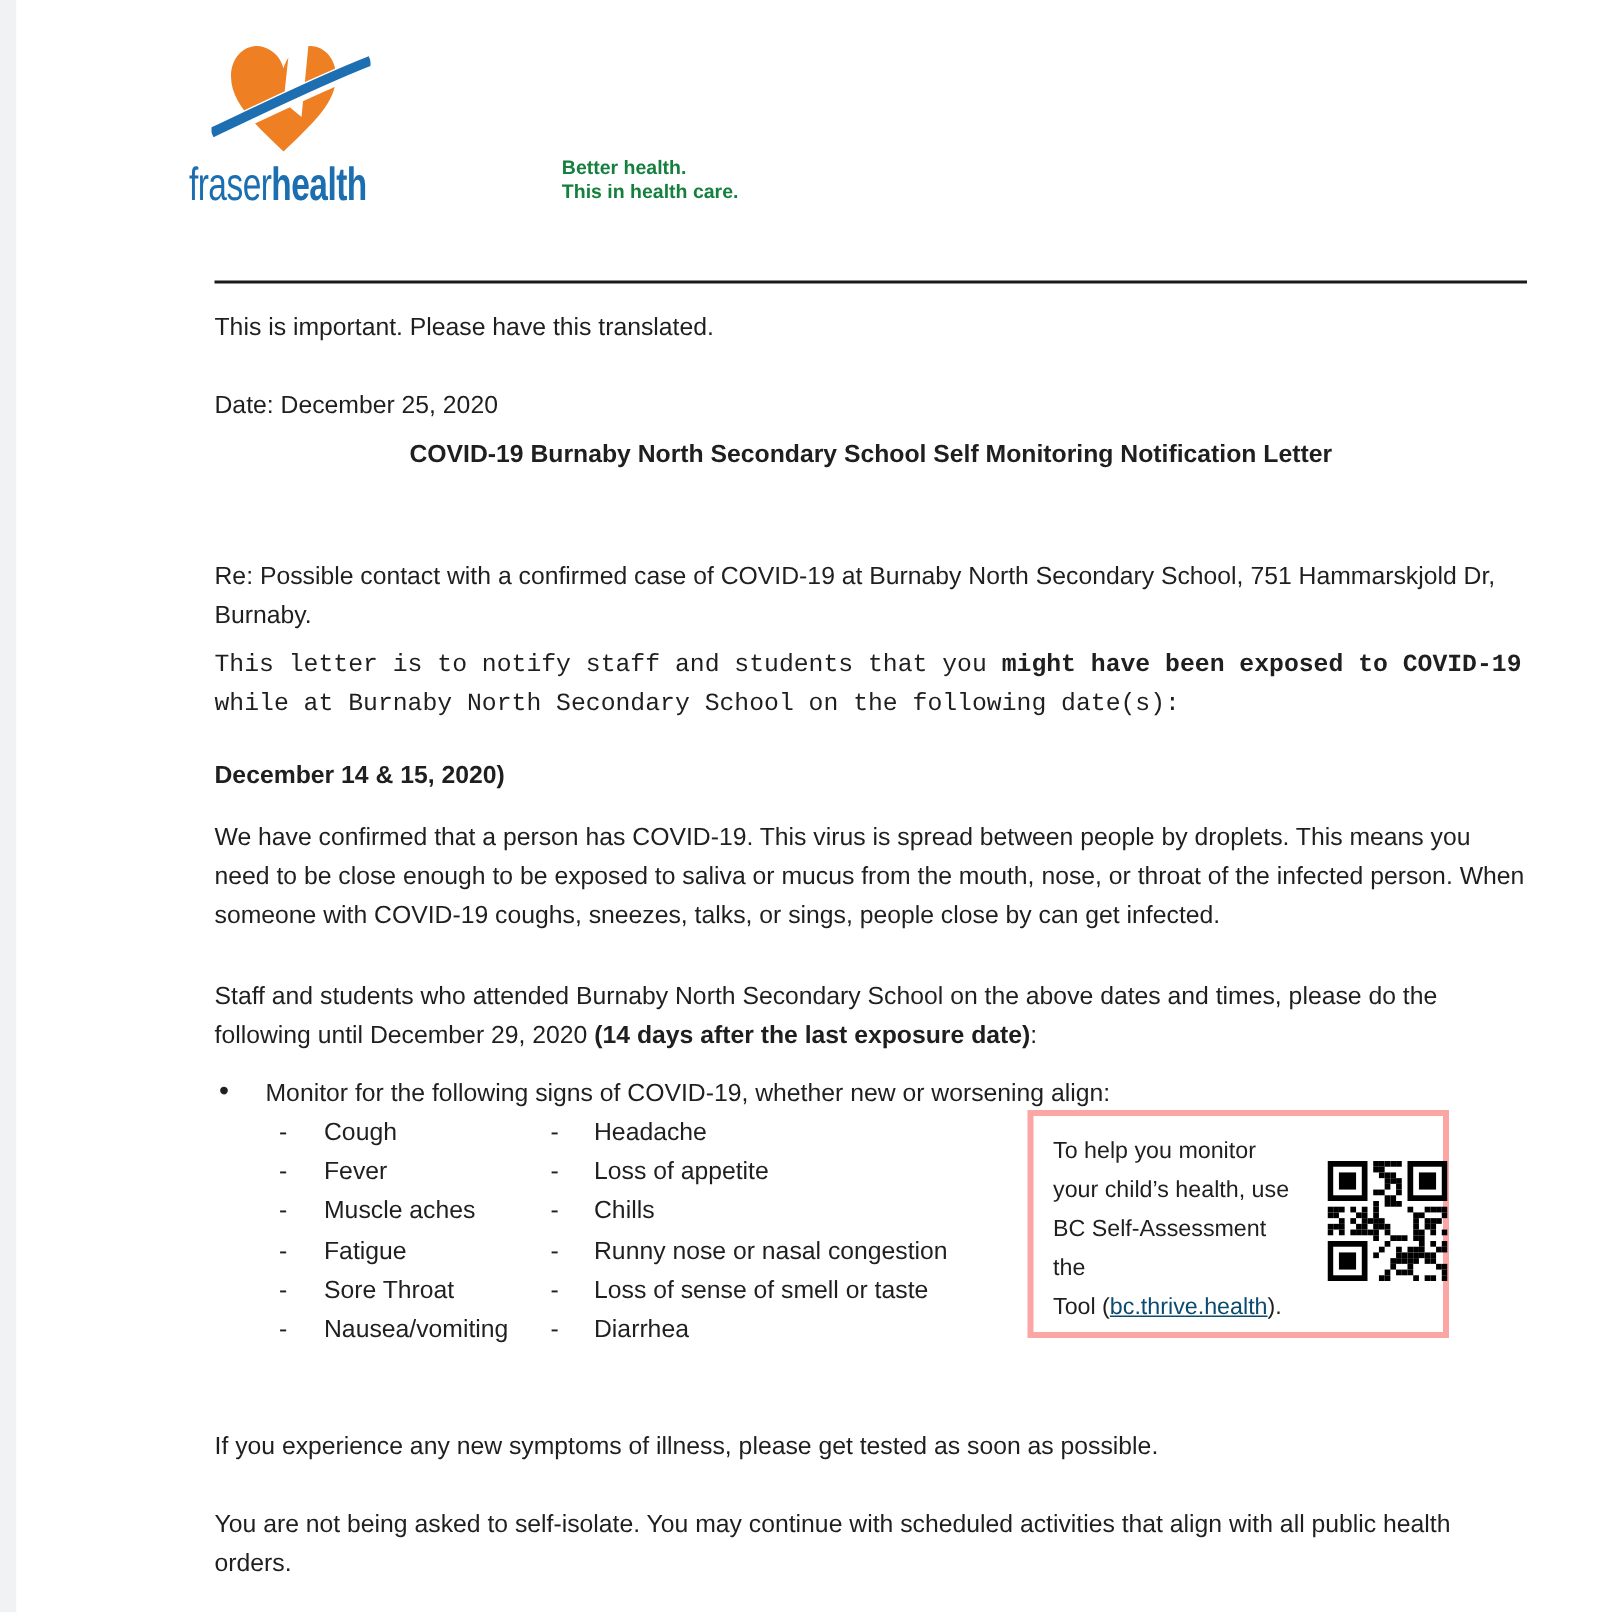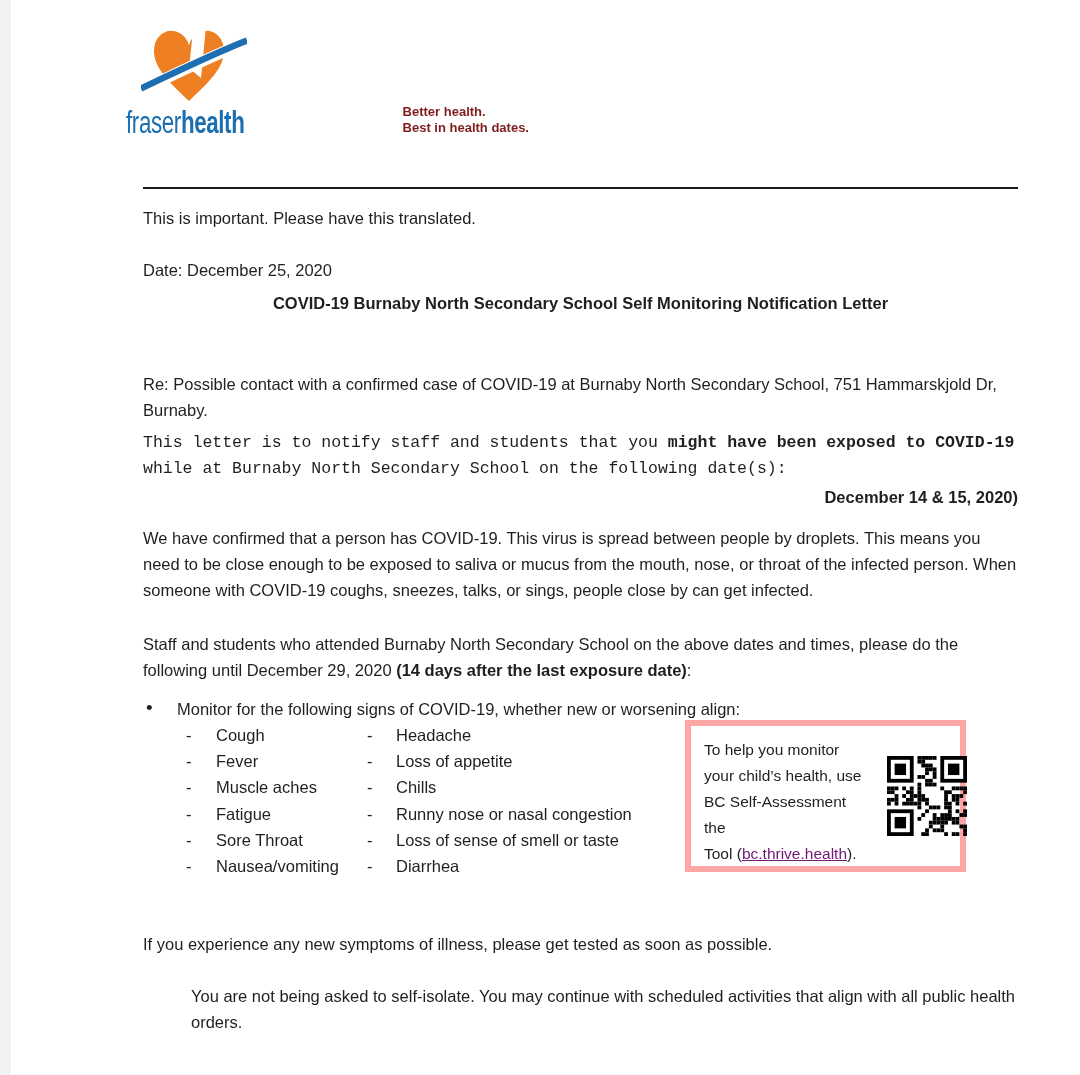--- a/index.html
+++ b/index.html
@@ -44,48 +44,48 @@
     padding-bottom:4px;
   }
   
   .rule{margin-top:47px;border-top:2px solid #1b1b1b;height:0;}
   
   .p-note{margin-top:16px;}
   .p-date{margin-top:26px;}
   .p-title{margin-top:7px;text-align:center;font-weight:bold;}
   .p-re{margin-top:55px;}
   .p-notify{margin-top:7px;font-family:Liberation Mono, monospace;}
-  .p-dates{margin-top:2px;text-align:right;font-weight:bold;}
+  .p-dates{margin-top:22px;text-align:left;font-weight:bold;}
   .p-confirmed{margin-top:15px;}
   .p-staff{margin-top:28px;}
   .b{font-weight:bold;}
   
   .monitor-row{margin-top:13px;position:relative;padding-left:34px;}
   .monitor-bullet{position:absolute;left:3px;top:-1px;font-size:19px;}
   
   .symptoms-region{position:relative;height:157px;}
   .sym-row{position:relative;height:26.2px;}
   .sym-row .d1{position:absolute;left:43px;}
   .sym-row .s1{position:absolute;left:73px;}
   .sym-row .d2{position:absolute;left:224px;}
   .sym-row .s2{position:absolute;left:253px;}
   .assess-box{
     position:absolute;left:542px;top:-2px;
     width:281px;height:152px;
-    border:6px solid #fca5a5;
+    border:4px solid #fca5a5;
     box-sizing:border-box;
     padding:11px 8px 8px 13px;
     font-size:15.5px;line-height:26px;
   }
   .assess-text{width:185px;}
-  .assess-link{color:#701a75;text-decoration:underline;cursor:pointer;}
+  .assess-link{color:#0c4a6e;text-decoration:underline;cursor:pointer;}
   .qr{position:absolute;top:29px;left:196px;width:80px;height:82px;}
   
   .p-testing{margin-top:52px;}
-  .p-isolation{margin-top:26px;margin-left:48px;}
+  .p-isolation{margin-top:26px;}
 </style>
 </head>
 <body>
 
 <div class="gutter gutter-left"></div>
 <div class="gutter gutter-right"></div>
 
 <div class="page">
   <div class="content">
 
@@ -93,23 +93,23 @@
       <svg class="logo-mark" width="106" height="80" viewBox="0 0 106 80">
         <path d="M48,77 C28,58 13,44 13,27 C13,12 25,4 35,7.5 C42,9.7 46.5,15.5 48,21.5
                  C49.5,15.5 54,9.7 61,7.5 C71,4 83,12 83,27 C83,44 68,58 48,77 Z" fill="#ee8023"></path>
         <path d="M53,-2 L65,2 L60,54 L48,44 Z" fill="#ffffff"></path>
         <path d="M0,66 C30,52 70,32 106,18" stroke="#ffffff" stroke-width="11" fill="none"></path>
         <path d="M0,64.5 C30,50.5 70,30.5 106,16.5" stroke="#1e6fb2" stroke-width="6.5" fill="none"></path>
       </svg>
       <div class="wordmark" style="color:#1b6eb0">
         <span class="w-reg">fraser</span><span class="w-bold">health</span>
       </div>
-      <div class="tagline" style="color:#7f1d1d;margin-left:112px;">
+      <div class="tagline" style="color:#15803d;margin-left:84px;">
         <div>Better health.</div>
-        <div>Best in health dates.</div>
+        <div>This in health care.</div>
       </div>
     </div>
 
     <div class="rule"></div>
 
     <p class="p-note" style="margin-bottom:0">This is important. Please have this translated.</p>
 
     <p class="p-date" style="margin-bottom:0">Date: December 25, 2020</p>
 
     <p class="p-title" style="margin-bottom:0">COVID-19 Burnaby North Secondary School Self Monitoring Notification Letter</p>

